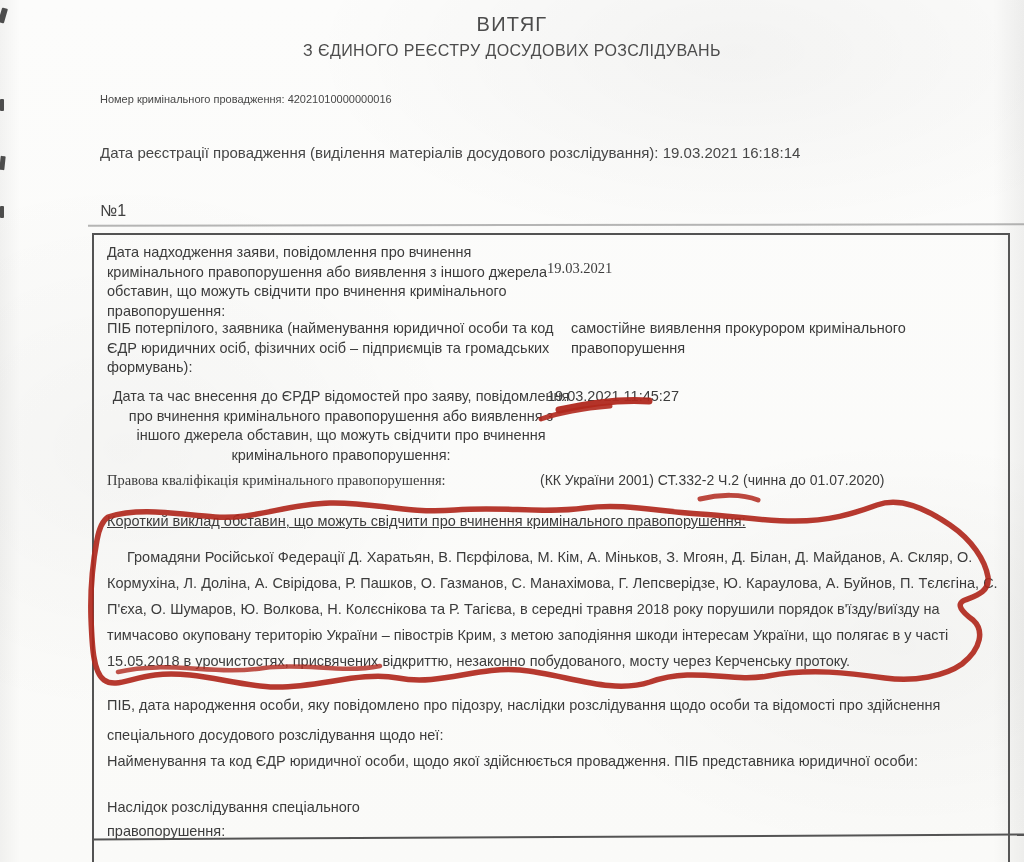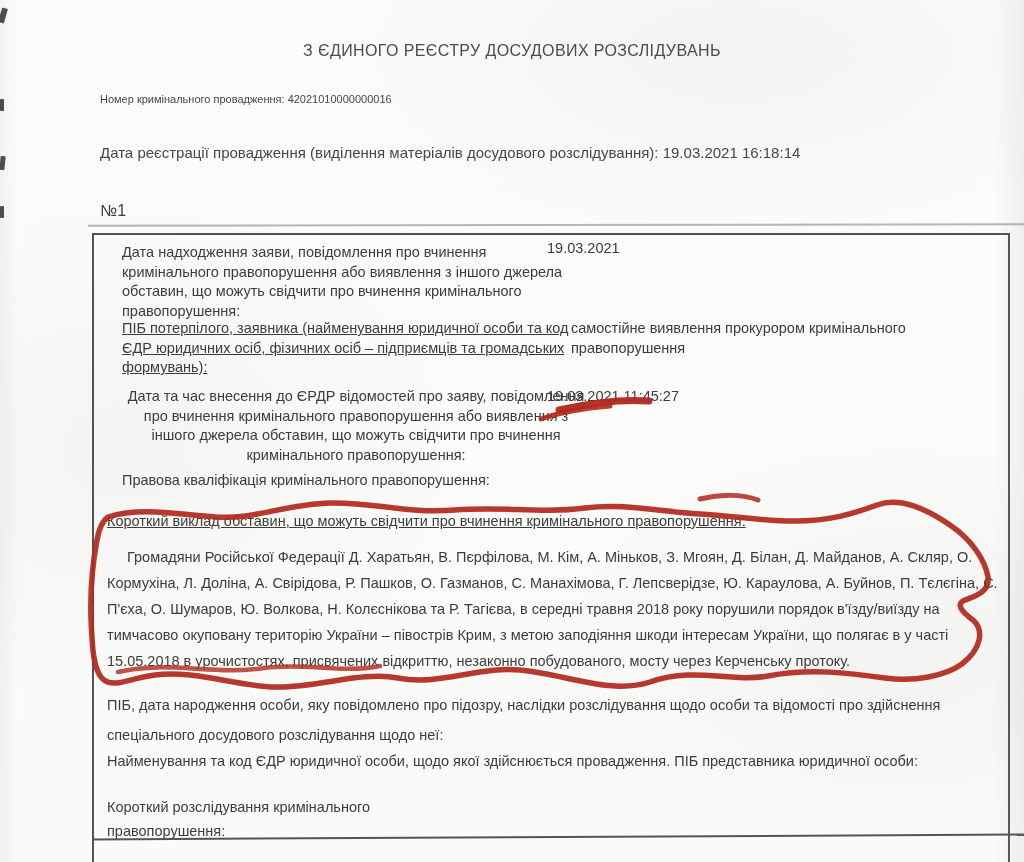--- a/index.html
+++ b/index.html
@@ -15,29 +15,29 @@
   }
   .title1{position:absolute;top:13px;left:0;width:100%;text-align:center;font-size:20px;letter-spacing:1.2px;color:#4c4c4c;}
   .title2{position:absolute;top:42px;left:0;width:100%;text-align:center;font-size:16px;letter-spacing:.4px;color:#4c4c4c;}
   .case-line{position:absolute;left:100px;top:93px;font-size:11px;color:#474747;}
   .reg-line{position:absolute;left:100px;top:136px;width:818px;font-size:15px;line-height:33px;color:#474747;}
   .record-no{position:absolute;left:100px;top:202px;font-size:16px;color:#404040;}
   .hairline-top{position:absolute;left:88px;top:224px;width:936px;height:2px;background:#7c7c7c;opacity:.55;transform:rotate(-.1deg);}
   .tbl{position:absolute;left:92px;top:233px;width:914px;height:629px;
        border-top:2px solid #535353;border-left:2px solid #535353;border-right:2px solid #565656;}
   .lbl,.val,.wide{position:absolute;font-size:14.5px;line-height:19.5px;color:#3c3c3c;}
-  .lbl{left:28px;}
+  .lbl{left:13px;}
   .val{left:453px;}
   .r1l{top:8px;width:448px;}
-  .r1v{top:4px;width:420px;}
-  .r2l{top:84px;width:448px;text-decoration:underline;}
+  .r1v{top:24px;width:420px;font-family:Liberation Serif, serif;}
+  .r2l{top:84px;width:448px;}
   .r2v{top:84px;width:360px;margin-left:24px;}
   .r3l{top:152px;width:468px;text-align:center;}
   .r3v{top:152px;width:420px;}
-  .r4l{top:236px;width:448px;}
+  .r4l{top:236px;width:448px;font-family:Liberation Serif, serif;}
   .r4v{top:236px;left:446px;width:470px;font-size:14px;}
   .sum-lbl{top:277px;left:13px;width:895px;text-decoration:underline;}
   .sum-txt{top:309px;left:13px;width:900px;line-height:26px;text-indent:20px;}
   .susp{top:455px;left:13px;width:902px;line-height:30px;}
   .legent{top:517px;left:13px;width:910px;}
   .result{top:560px;left:13px;width:330px;line-height:24px;}
   .bottom-line{position:absolute;left:92px;top:836px;width:932px;height:2px;background:#545454;transform:rotate(-.3deg);}
   .red-overlay{position:absolute;left:0;top:0;width:1024px;height:862px;z-index:6;pointer-events:none;color:#b0281d;}
   .artifact{position:absolute;background:#232323;opacity:.8;border-radius:1px;}
   .a1{left:0;top:8px;width:6px;height:15px;transform:rotate(16deg);}
@@ -48,20 +48,21 @@
 </head>
 <body>
 
 <div class="doc">
 
   <div class="artifact a1"></div>
   <div class="artifact a2"></div>
   <div class="artifact a3"></div>
   <div class="artifact a4"></div>
 
+  <div class="title1">ВИТЯГ</div>
   <div class="title2">З ЄДИНОГО РЕЄСТРУ ДОСУДОВИХ РОЗСЛІДУВАНЬ</div>
 
   <div class="case-line"><span>Номер кримінального провадження:</span> <span>42021010000000016</span></div>
 
   <div class="reg-line"><span>Дата реєстрації провадження (виділення матеріалів досудового розслідування):</span> <span>19.03.2021 16:18:14</span></div>
 
   <div class="record-no">№1</div>
 
   <div class="hairline-top"></div>
 
@@ -69,27 +70,28 @@
     <div class="lbl r1l">Дата надходження заяви, повідомлення про вчинення кримінального правопорушення або виявлення з іншого джерела обставин, що можуть свідчити про вчинення кримінального правопорушення:</div>
     <div class="val r1v">19.03.2021</div>
 
     <div class="lbl r2l">ПІБ потерпілого, заявника (найменування юридичної особи та код ЄДР юридичних осіб, фізичних осіб – підприємців та громадських формувань):</div>
     <div class="val r2v">самостійне виявлення прокурором кримінального правопорушення</div>
 
     <div class="lbl r3l">Дата та час внесення до ЄРДР відомостей про заяву, повідомлення про вчинення кримінального правопорушення або виявлення з іншого джерела обставин, що можуть свідчити про вчинення кримінального правопорушення:</div>
     <div class="val r3v">19.03.2021 11:45:27</div>
 
     <div class="lbl r4l">Правова кваліфікація кримінального правопорушення:</div>
+    <div class="val r4v">(КК України 2001) СТ.332-2 Ч.2 (чинна до 01.07.2020)</div>
 
     <div class="wide sum-lbl">Короткий виклад обставин, що можуть свідчити про вчинення кримінального правопорушення:</div>
     <div class="wide sum-txt">Громадяни Російської Федерації Д. Харатьян, В. Пєрфілова, М. Кім, А. Міньков, З. Мгоян, Д. Білан, Д. Майданов, А. Скляр, О. Кормухіна, Л. Доліна, А. Свірідова, Р. Пашков, О. Газманов, С. Манахімова, Г. Лепсверідзе, Ю. Караулова, А. Буйнов, П. Тєлєгіна, С. П'єха, О. Шумаров, Ю. Волкова, Н. Колєснікова та Р. Тагієва, в середні травня 2018 року порушили порядок в'їзду/виїзду на тимчасово окуповану територію України – півострів Крим, з метою заподіяння шкоди інтересам України, що полягає в у часті 15.05.2018 в урочистостях, присвячених відкриттю, незаконно побудованого, мосту через Керченську протоку.</div>
 
     <div class="wide susp">ПІБ, дата народження особи, яку повідомлено про підозру, наслідки розслідування щодо особи та відомості про здійснення спеціального досудового розслідування щодо неї:</div>
     <div class="wide legent">Найменування та код ЄДР юридичної особи, щодо якої здійснюється провадження. ПІБ представника юридичної особи:</div>
-    <div class="wide result">Короткий розслідування кримінального правопорушення:</div>
+    <div class="wide result">Наслідок розслідування спеціального правопорушення:</div>
   </div>
 
   <div class="bottom-line"></div>
 
   <svg class="red-overlay" viewBox="0 0 1024 862" style="color: rgb(176, 40, 29);">
     <path d="M 108 517
          C 140 507, 175 514, 215 517
          C 255 520, 285 504, 330 503
          C 375 502, 405 514, 455 510
          C 505 506, 540 514, 585 508

